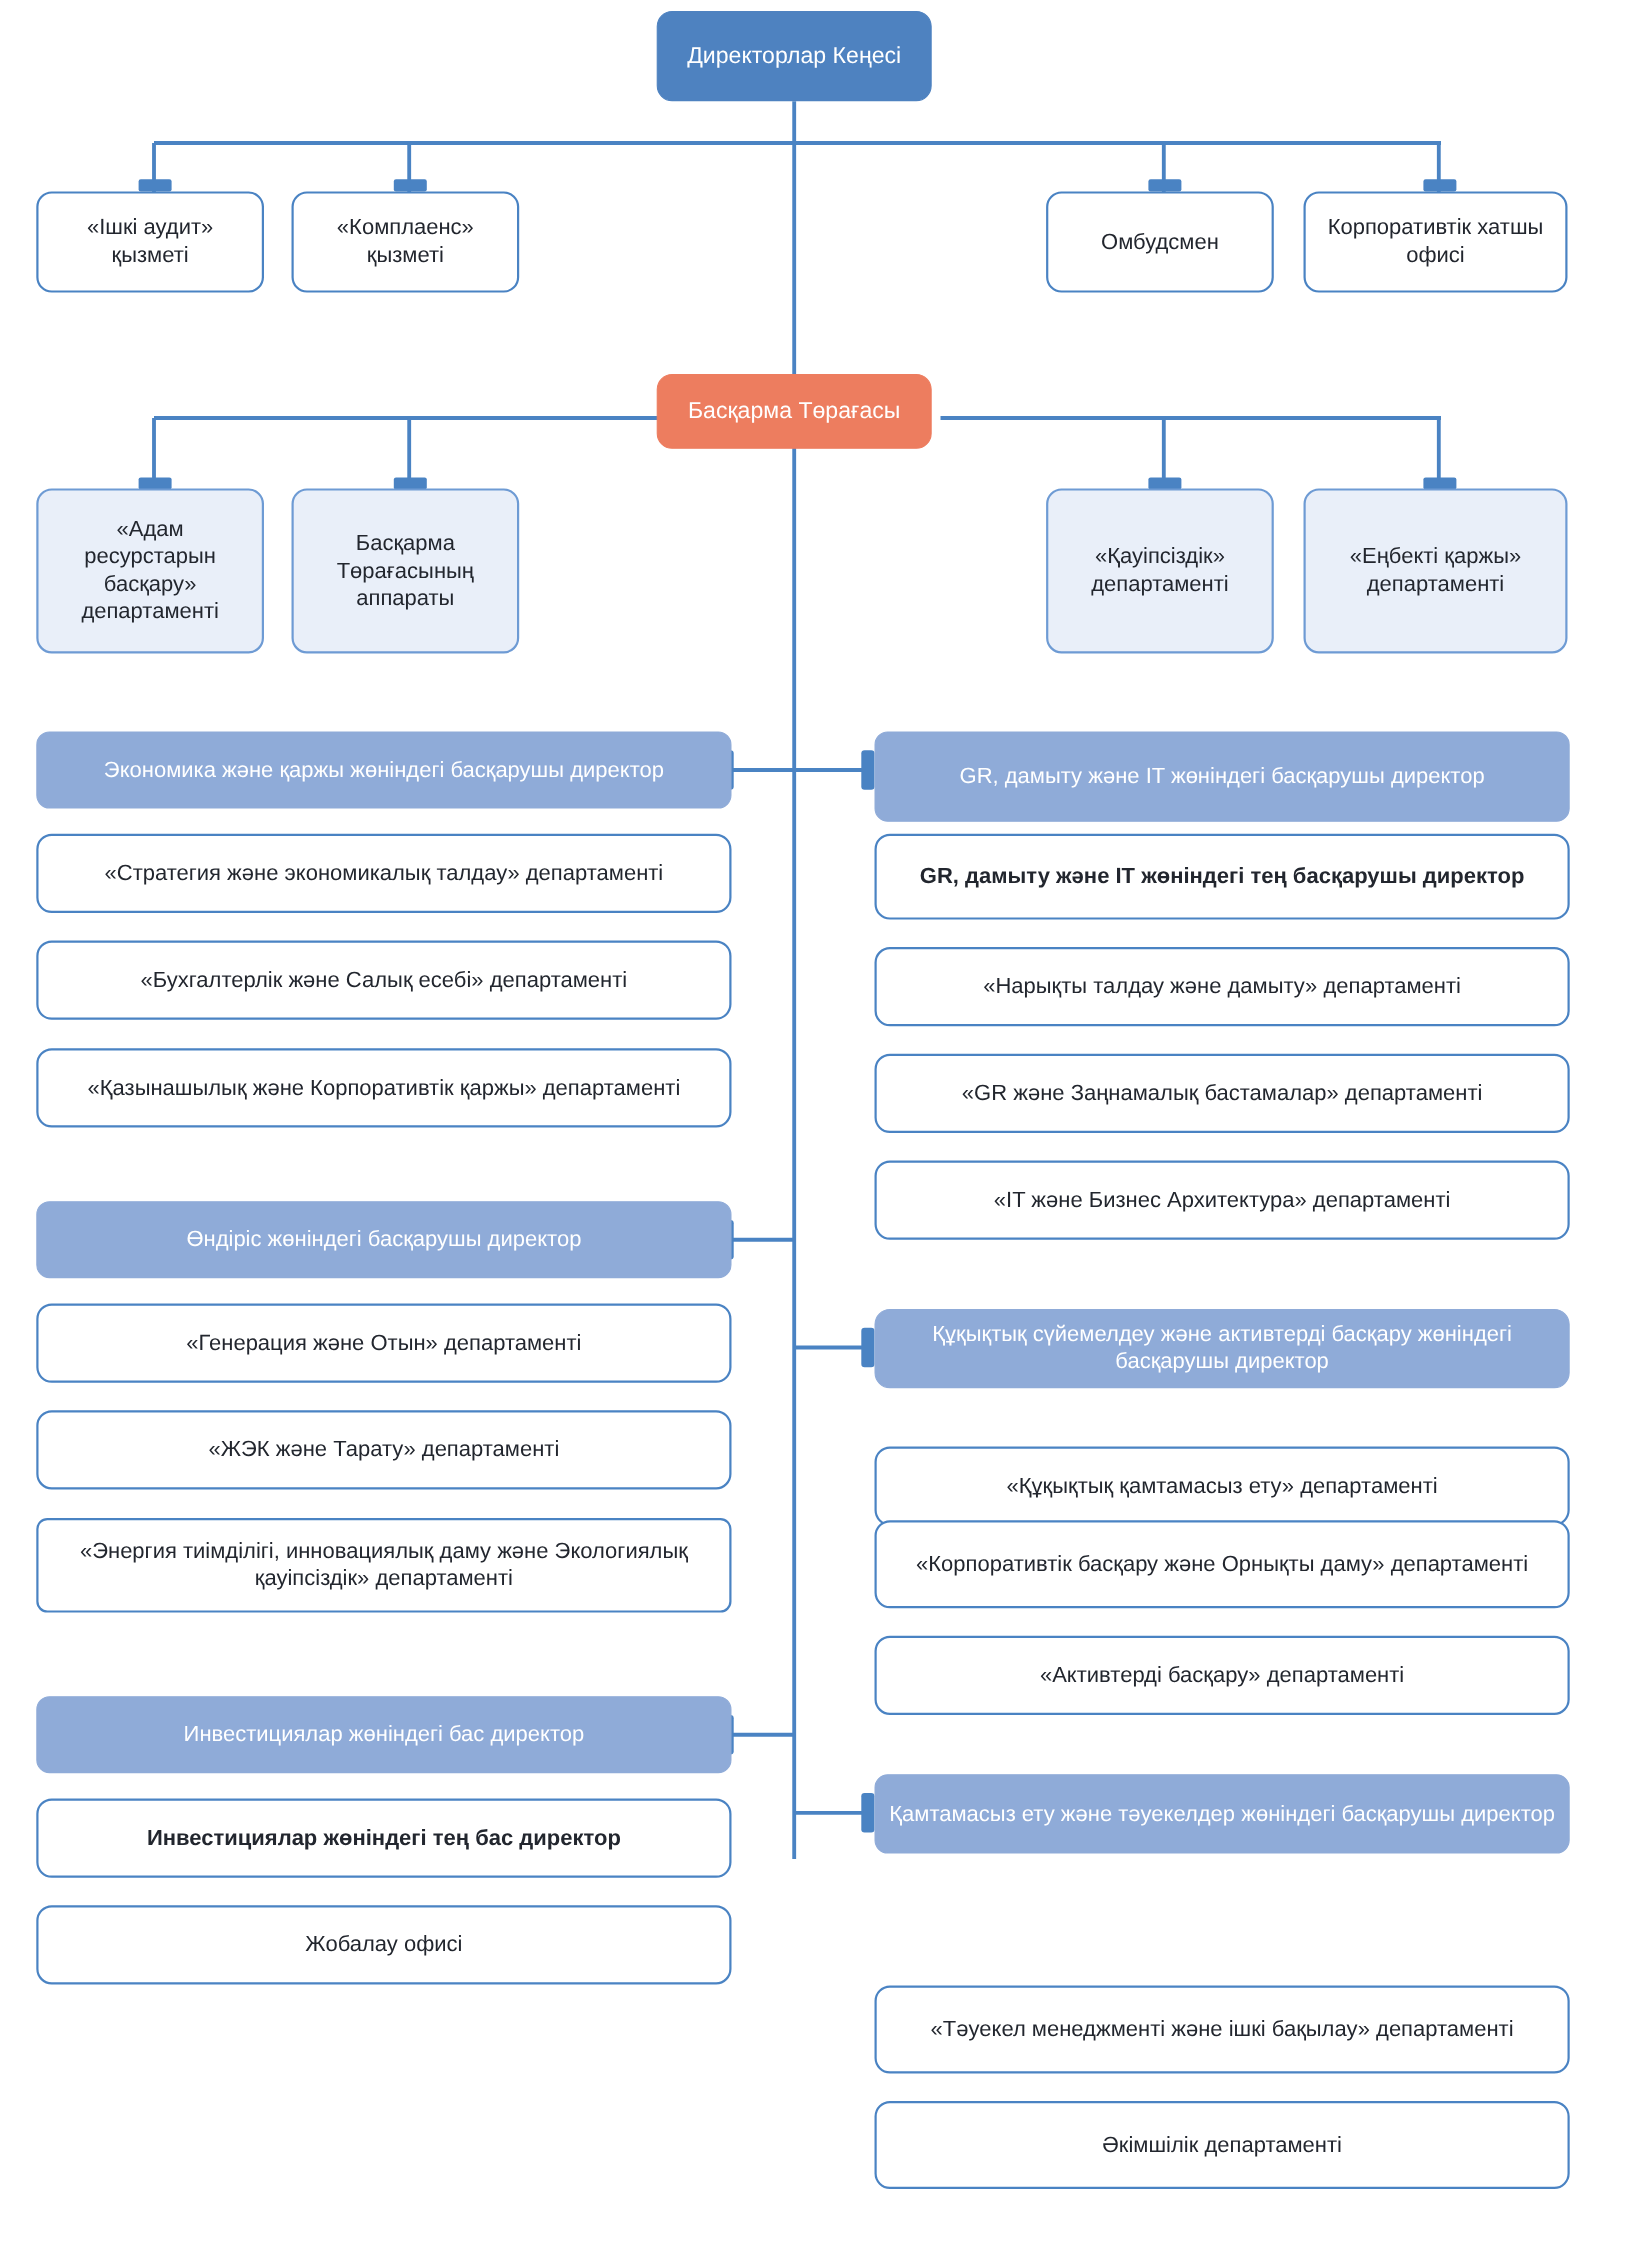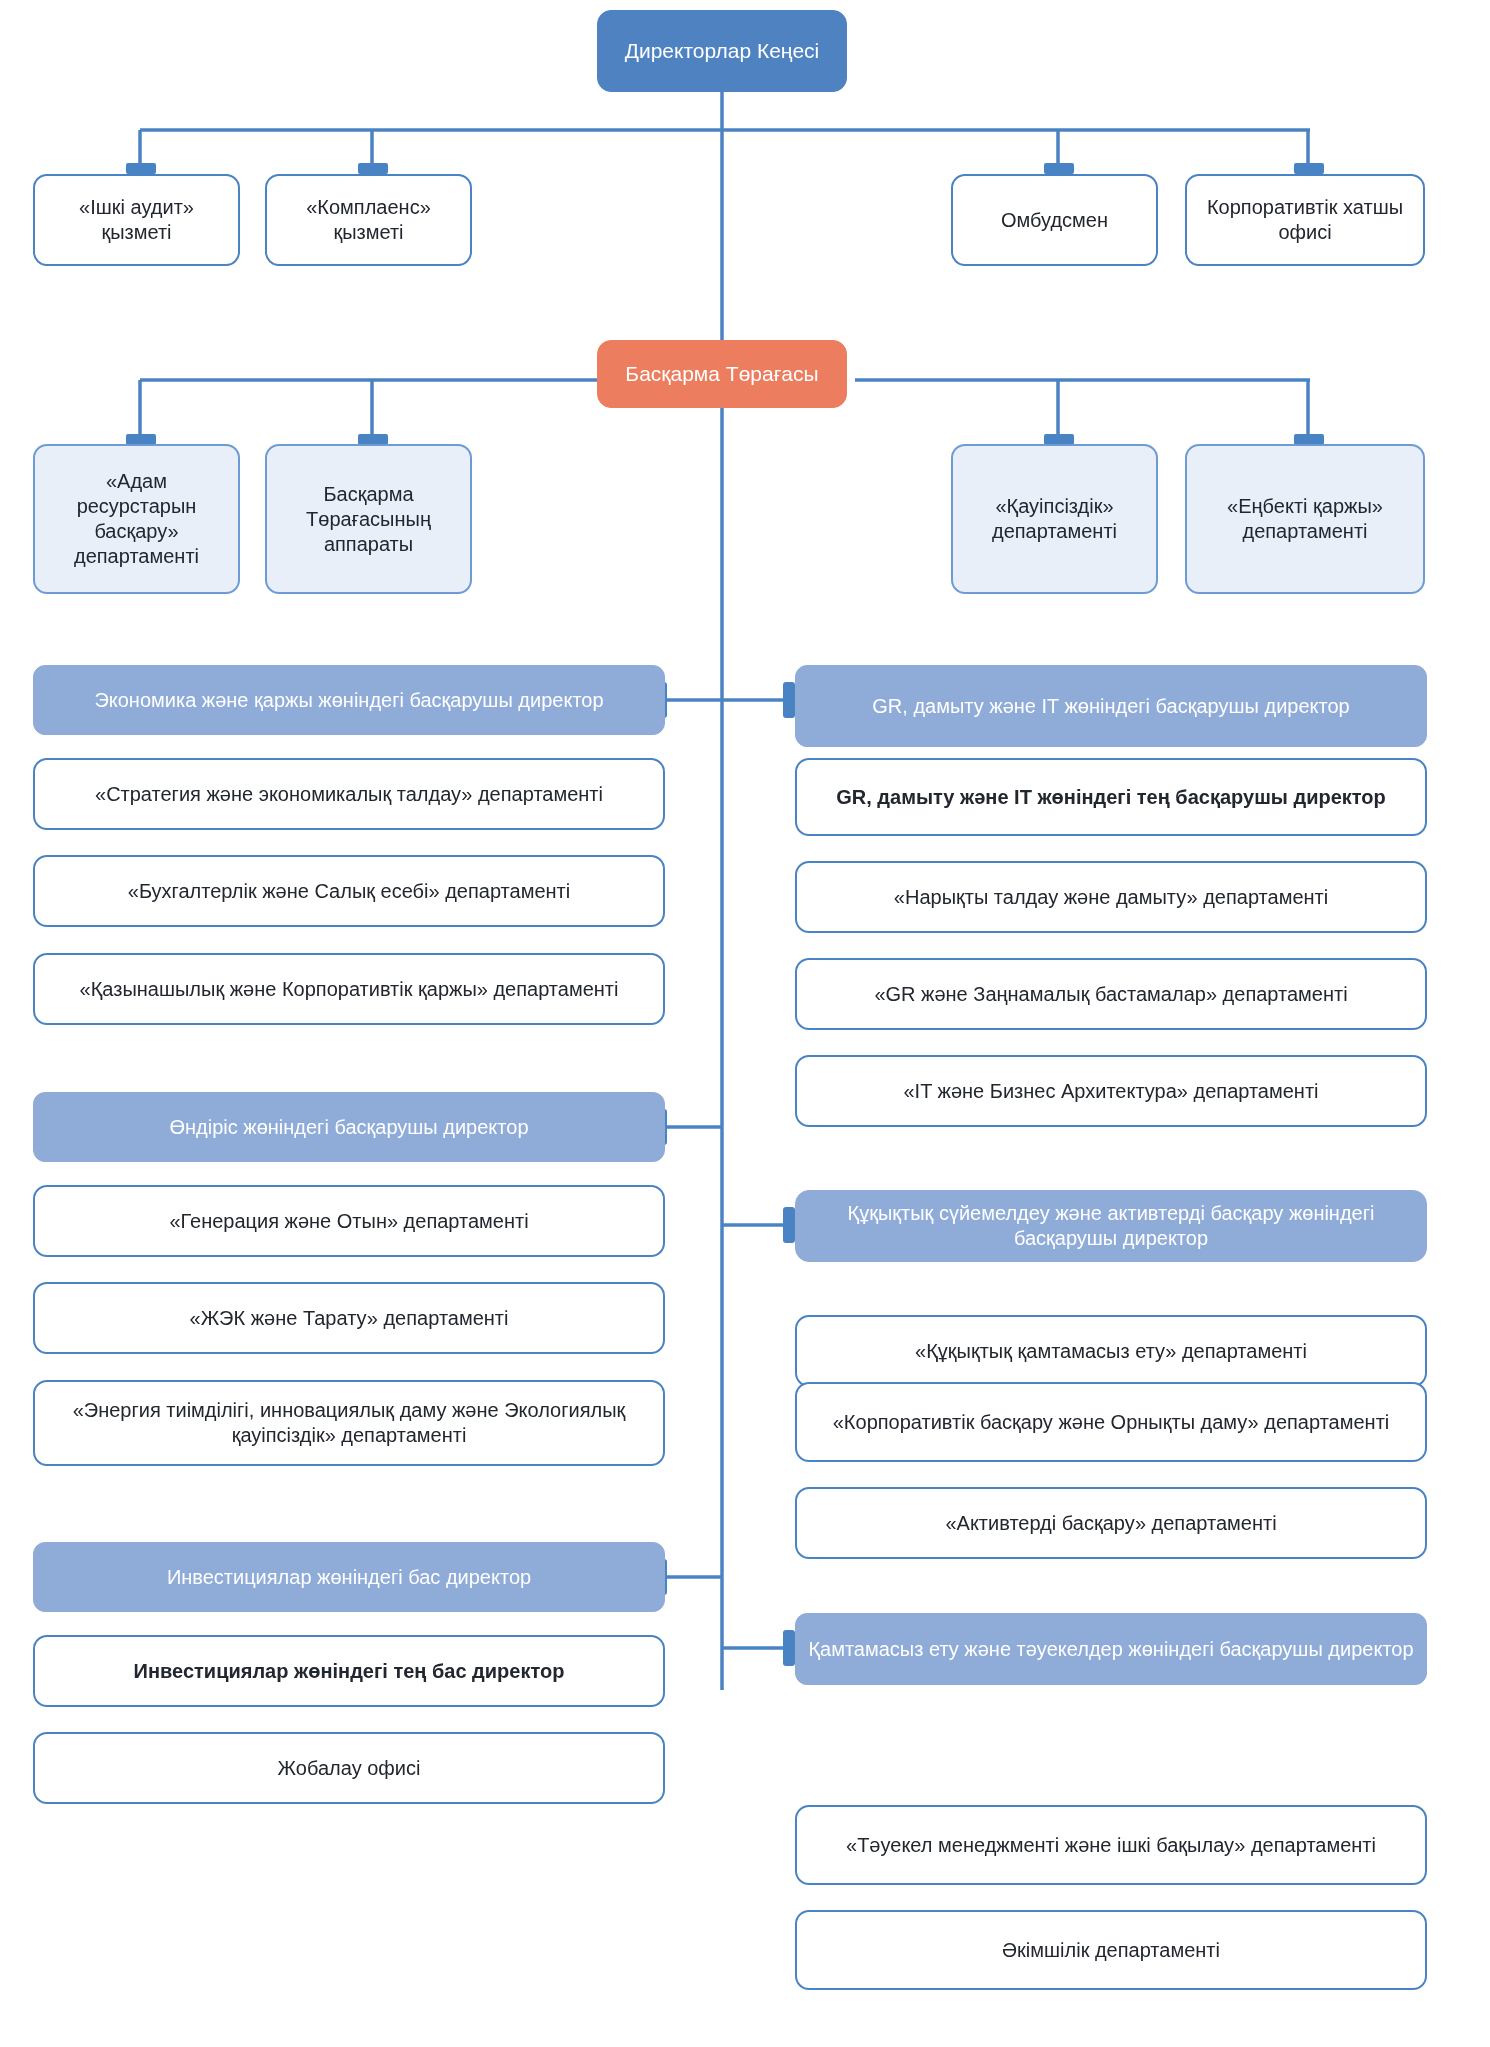--- a/index.html
+++ b/index.html
@@ -206,21 +206,21 @@
 
   <div class="node director" style="left:33px; top:1092px; width:632px; height:70px;">
     <span>Өндіріс жөніндегі басқарушы директор</span>
   </div>
   <div class="node plain" style="left:33px; top:1185px; width:632px; height:72px;">
     <span>«Генерация және Отын» департаменті</span>
   </div>
   <div class="node plain" style="left:33px; top:1282px; width:632px; height:72px;">
     <span>«ЖЭК және Тарату» департаменті</span>
   </div>
-  <div class="node plain" style="left:33px; top:1380px; width:632px; height:86px;">
+  <div class="node plain" style="left:33px; top:1380px; width:632px; height:86px;border-radius:10px;">
     <span>«Энергия тиімділігі, инновациялық даму және Экологиялық қауіпсіздік» департаменті</span>
   </div>
 
   <div class="node director" style="left:33px; top:1542px; width:632px; height:70px;">
     <span>Инвестициялар жөніндегі бас директор</span>
   </div>
   <div class="node plain bold" style="left:33px; top:1635px; width:632px; height:72px;">
     <span>Инвестициялар жөніндегі тең бас директор</span>
   </div>
   <div class="node plain" style="left:33px; top:1732px; width:632px; height:72px;">

